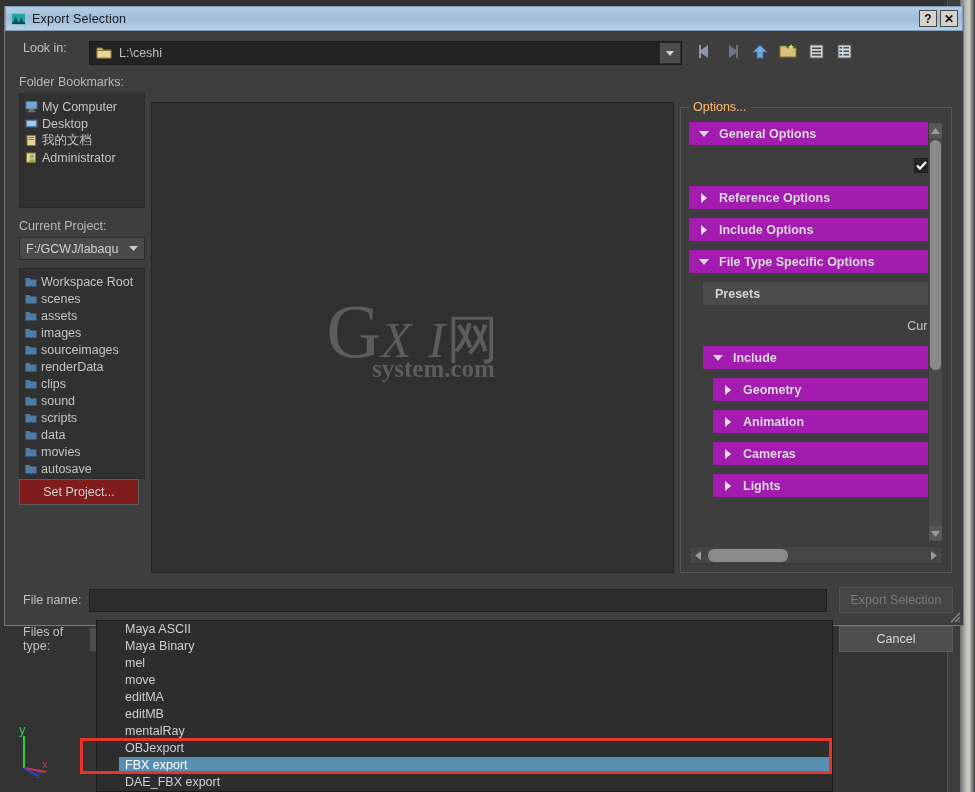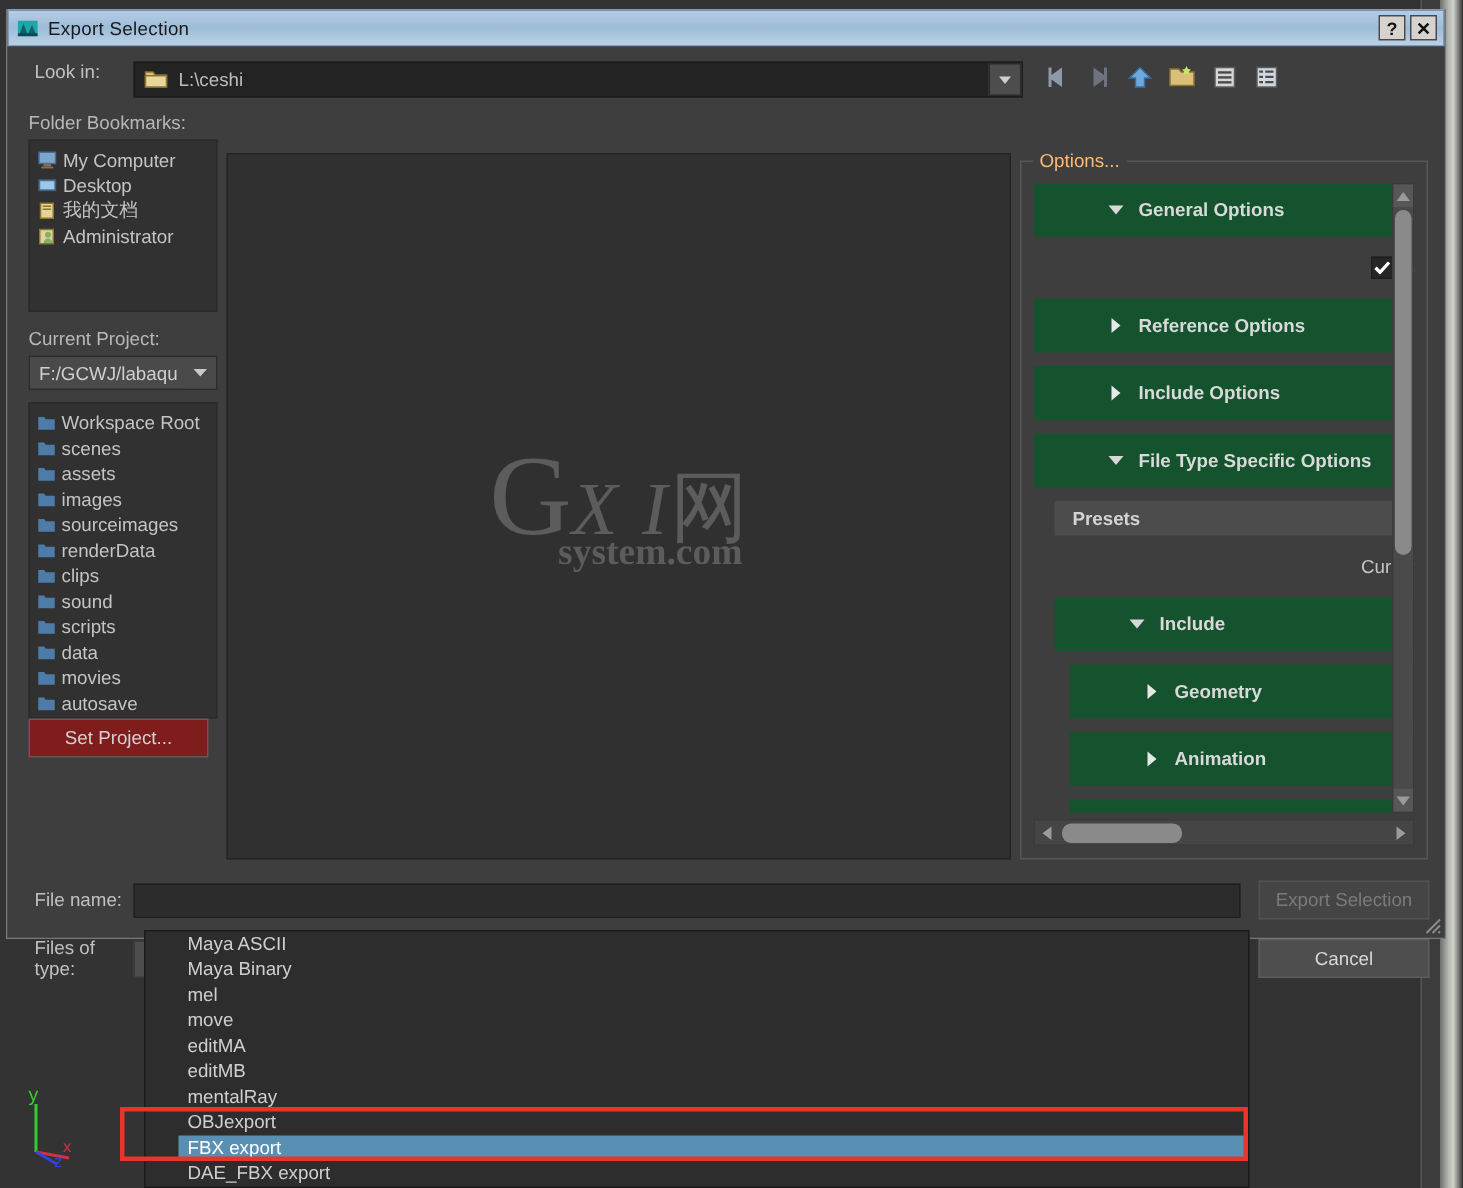--- a/index.html
+++ b/index.html
@@ -152,23 +152,23 @@
   .options-legend {
     position: absolute; left: 8px; top: -8px; background:#3e3e3e;
     padding: 0 4px; font-size: 12.5px; color: #fdba74;
   }
   .opt-scroll {
     position: absolute; left: 8px; top: 14px; right: 8px; bottom: 30px;
     overflow: hidden;
   }
   .opt-inner { position:absolute; left:0; top:0; width: 260px; }
   .opt-frame {
-    background: #14532d; height: 36px;
+    background: #a21caf; height: 23px;
     display: flex; align-items: center;
-    margin-bottom: 9px; cursor: pointer; padding-left: 40px;
+    margin-bottom: 9px; cursor: pointer;
   }
   .opt-frame.indent { margin-left: 14px; }
   .opt-frame .tw { width: 30px; display:flex; align-items:center; justify-content:center; flex:0 0 auto;}
   .opt-frame .lbl { font-size: 12.5px; font-weight: bold; color: #d9d9d9; }
   .opt-row { height: 23px; display:flex; align-items:center; margin-bottom: 9px; }
   .opt-row.right { justify-content: flex-end; }
   .checkbox {
     width: 15px; height: 15px; background: #262626; border: 1px solid #1e1e1e;
     display:flex; align-items:center; justify-content:center; margin-right: 5px; cursor: pointer;
   }

